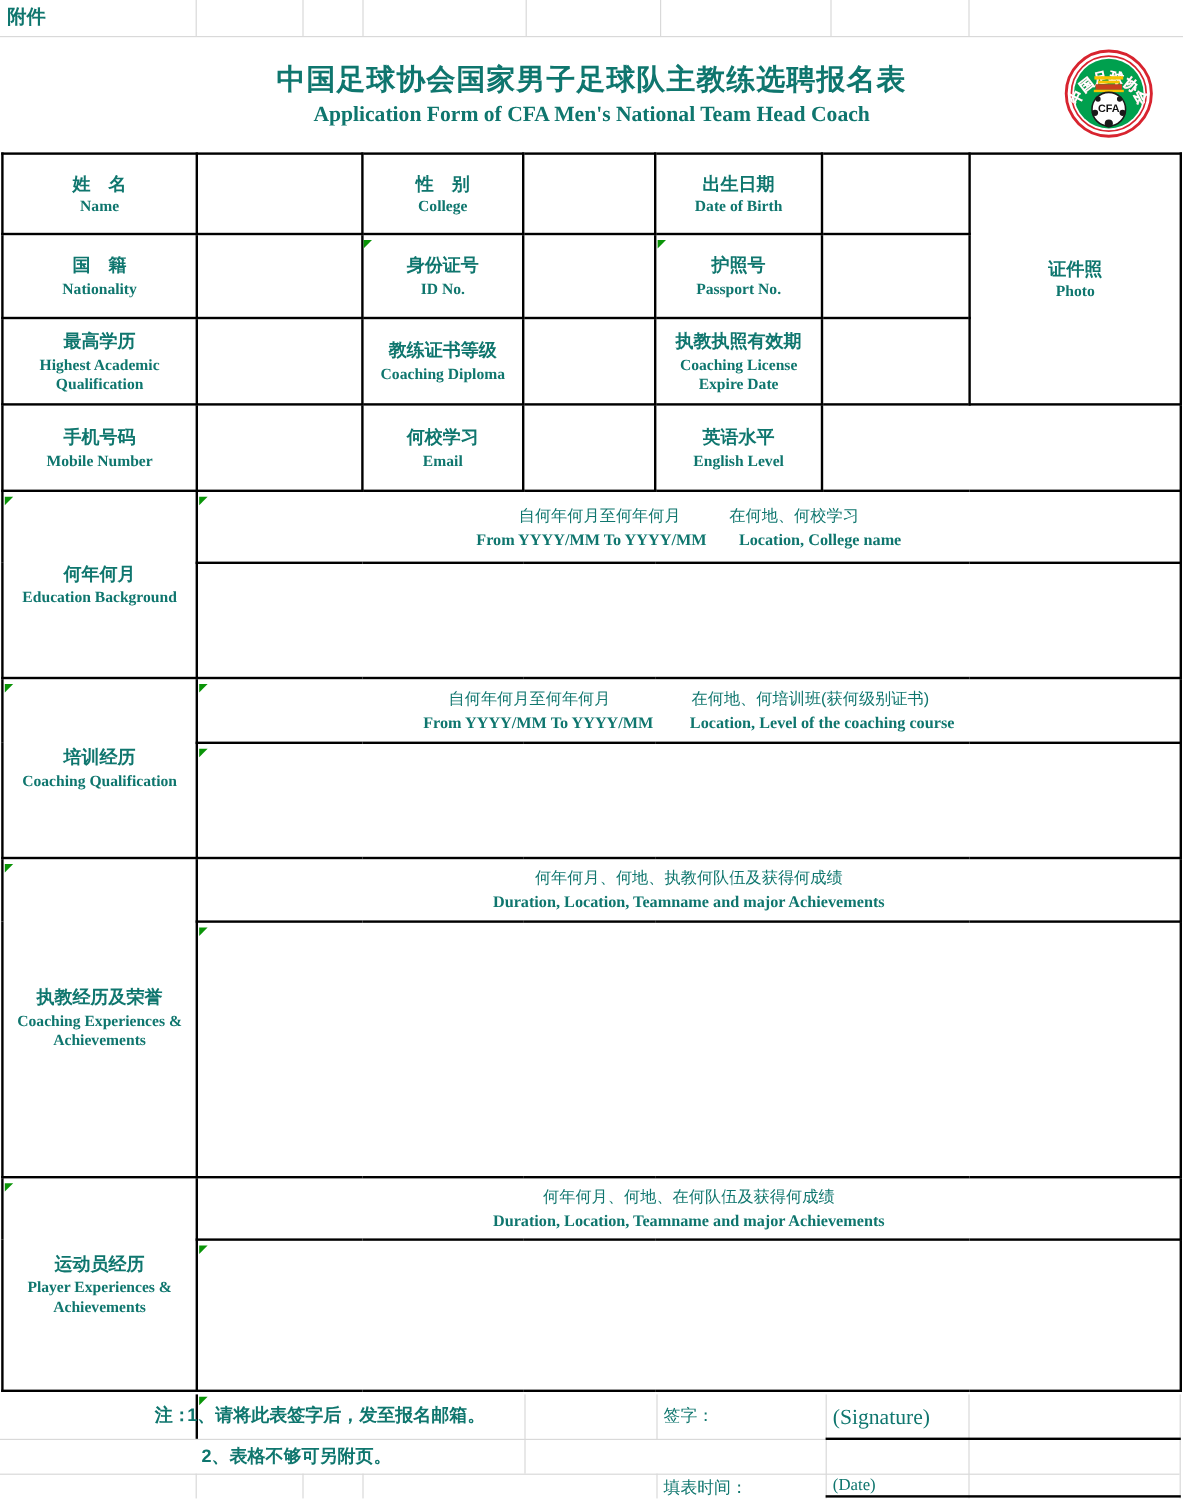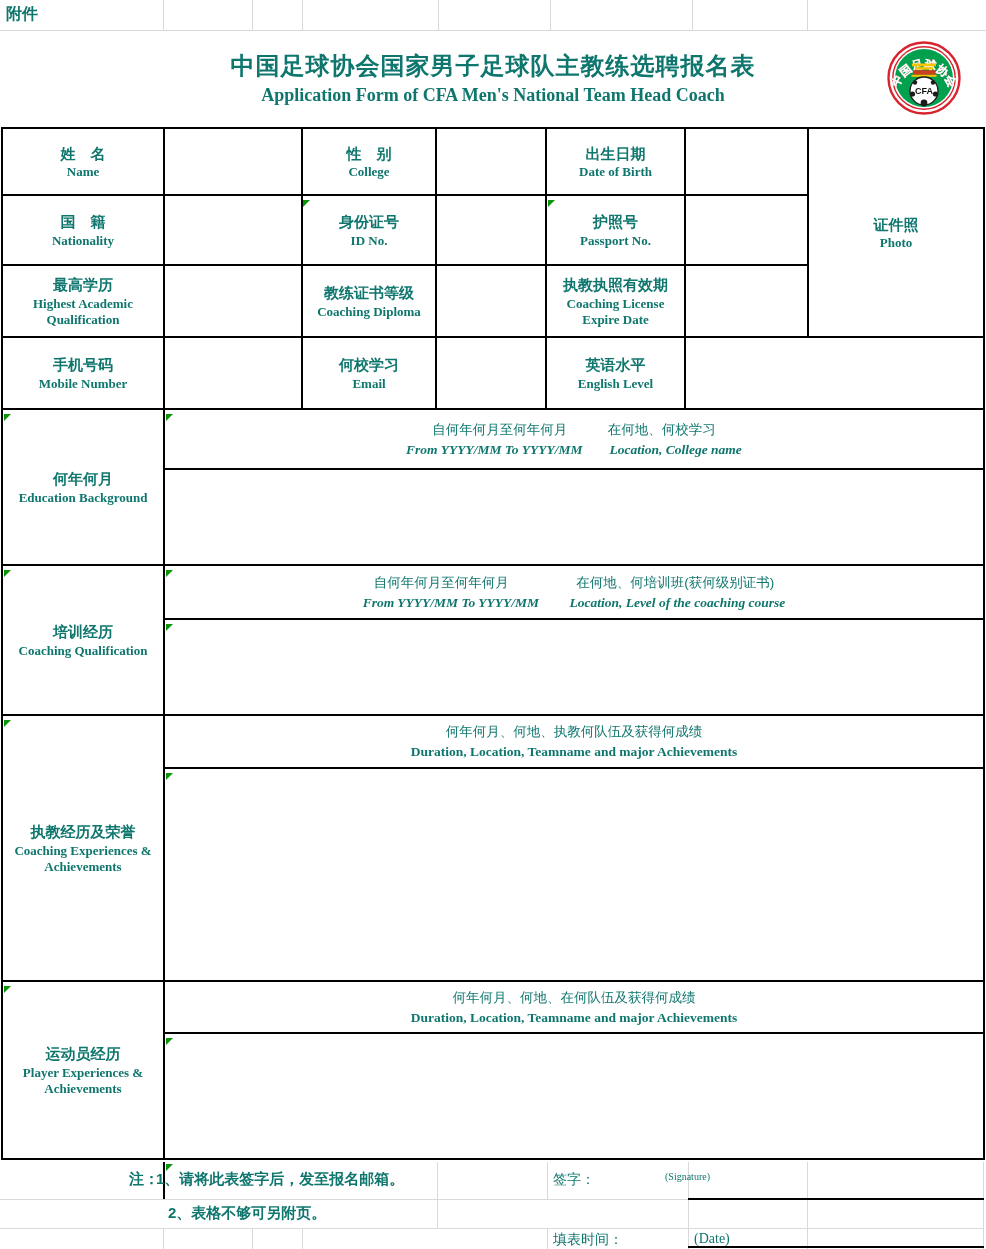--- a/index.html
+++ b/index.html
@@ -20,21 +20,21 @@
   #title-en{position:absolute;left:0;top:85px;width:986px;text-align:center;
             font-family:"Liberation Serif",serif;font-size:18px;font-weight:bold;}
   #logo{position:absolute;left:886px;top:40px;}
 
   table.main{position:absolute;left:1px;top:127px;border-collapse:collapse;table-layout:fixed;}
   table.main td{border:2px solid #000;padding:0 2px;vertical-align:middle;text-align:center;overflow:hidden;}
   .zh{font-size:15px;font-weight:bold;line-height:1.45;}
   .en{font-family:"Liberation Serif",serif;font-size:13px;font-weight:bold;line-height:1.25;}
   .hint-zh{font-size:13.5px;font-weight:normal;line-height:1.55;white-space:pre-wrap;}
   .hint-en{font-family:"Liberation Serif",serif;font-size:13.5px;line-height:1.3;white-space:pre-wrap;font-weight:bold;}
-  .hint-en.bold{font-weight:bold;font-style:italic;}
+  .hint-en.bold{font-weight:bold;}
   .footer-text{position:absolute;font-size:15px;white-space:nowrap;}
   .fw-b{font-weight:bold;}
   .serif{font-family:"Liberation Serif",serif;}
 </style>
 </head>
 <body>
 
 <div id="page">
 
   <div>
@@ -254,17 +254,17 @@
     <div class="glh" style="left:0;top:1199px;width:688px"></div>
     <div class="glh" style="left:0;top:1228px;width:983px"></div>
     <div class="blh" style="left:688px;top:1198px;width:296px"></div>
     <div class="blh" style="left:688px;top:1246px;width:296px"></div>
   </div>
 
   <div class="footer-text fw-b" style="left:0;top:1170px;width:159px;text-align:right">注：</div>
   <div class="footer-text fw-b" style="left:156px;top:1170px">1、请将此表签字后，发至报名邮箱。</div>
   <div class="footer-text fw-b" style="left:168px;top:1204px">2、表格不够可另附页。</div>
   <div class="footer-text" style="left:553px;top:1171px;font-size:14px">签字：</div>
-  <div class="footer-text serif" style="left:665px;top:1171px;font-size:10px">(Signature)</div>
+  <div class="footer-text serif" style="left:694px;top:1171px;font-size:18px">(Signature)</div>
   <div class="footer-text" style="left:553px;top:1231px;font-size:14px">填表时间：</div>
   <div class="footer-text serif" style="left:694px;top:1231px;font-size:14px">(Date)</div>
 
 </div>
 
 </body></html>

